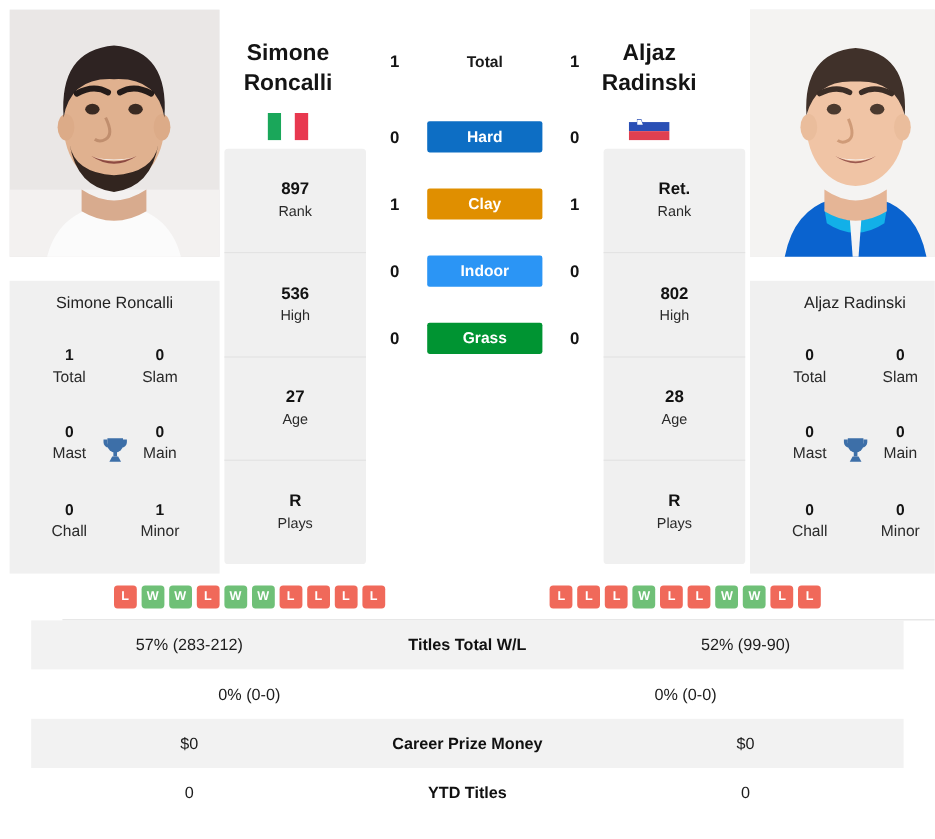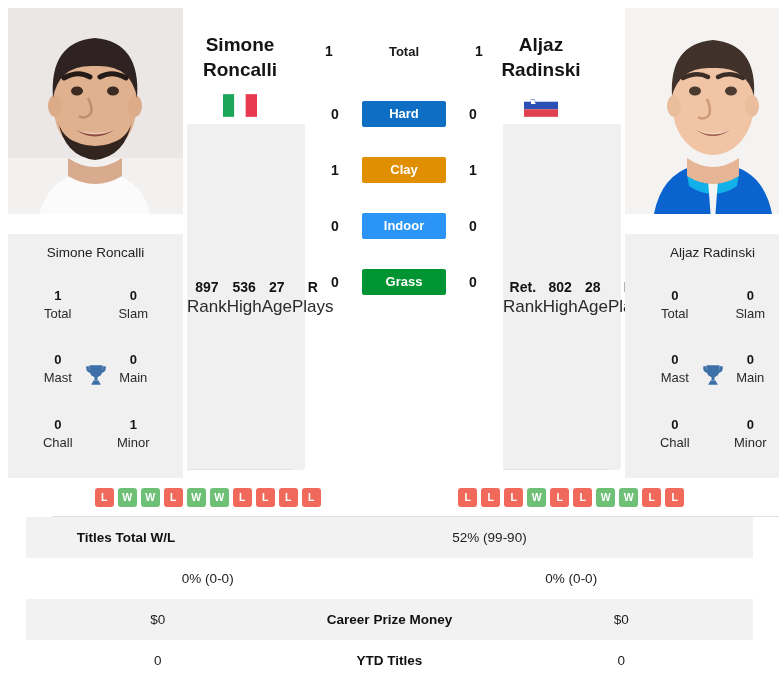--- a/index.html
+++ b/index.html
@@ -75,33 +75,33 @@
   .trophy svg { display: block; width: 26px; height: 26px; }
 
   
   .stat-card {
     width: 118px;
     flex: 0 0 118px;
     margin: 116px 4px 8px 4px;
     background: #f0f0f0;
     border-radius: 3px;
     display: flex;
-    flex-direction: row;
+    flex-direction: column;
   }
   .stat-row {
     flex: 1;
     display: flex;
     flex-direction: column;
     align-items: center;
     justify-content: center;
     border-bottom: 1px solid #e3e3e3;
   }
   .stat-row:last-child { border-bottom: none; }
   .stat-row .num { font-size: 14px; font-weight: bold; line-height: 19px; color: #121212; }
-  .stat-row .lbl { font-size: 17px; line-height: 19px; color: #2a2a2a; }
+  .stat-row .lbl { font-size: 12px; line-height: 19px; color: #2a2a2a; }
 
   
   .center-col {
     flex: 1 1 auto;
     display: flex;
     flex-direction: column;
     padding-top: 22px;
   }
   .surface-line {
     display: flex;
@@ -111,21 +111,21 @@
   }
   .surface-line.total { height: 42px; margin-bottom: 14px; }
   .sv {
     width: 40px;
     text-align: center;
     font-size: 14px;
     font-weight: bold;
     color: #141414;
   }
   .badge {
-    width: 84px;
+    width: 96px;
     height: 26px;
     line-height: 26px;
     text-align: center;
     color: #ffffff;
     font-size: 13px;
     font-weight: bold;
     border-radius: 2px;
     margin: 0 7px;
   }
   .badge-plain {
@@ -463,20 +463,21 @@
           <div class="fb W">W</div>
           <div class="fb W">W</div>
           <div class="fb L">L</div>
           <div class="fb L">L</div>
         </div>
     </div>
   </div>
   <div class="divider"></div>
 
   <div class="srow odd">
+    <div class="scell">57% (283-212)</div>
     <div class="scell label">Titles Total W/L</div>
     <div class="scell">52% (99-90)</div>
   </div>
 
   <div class="srow even">
     <div class="scell">0% (0-0)</div>
     <div class="scell">0% (0-0)</div>
   </div>
 
   <div class="srow odd">

